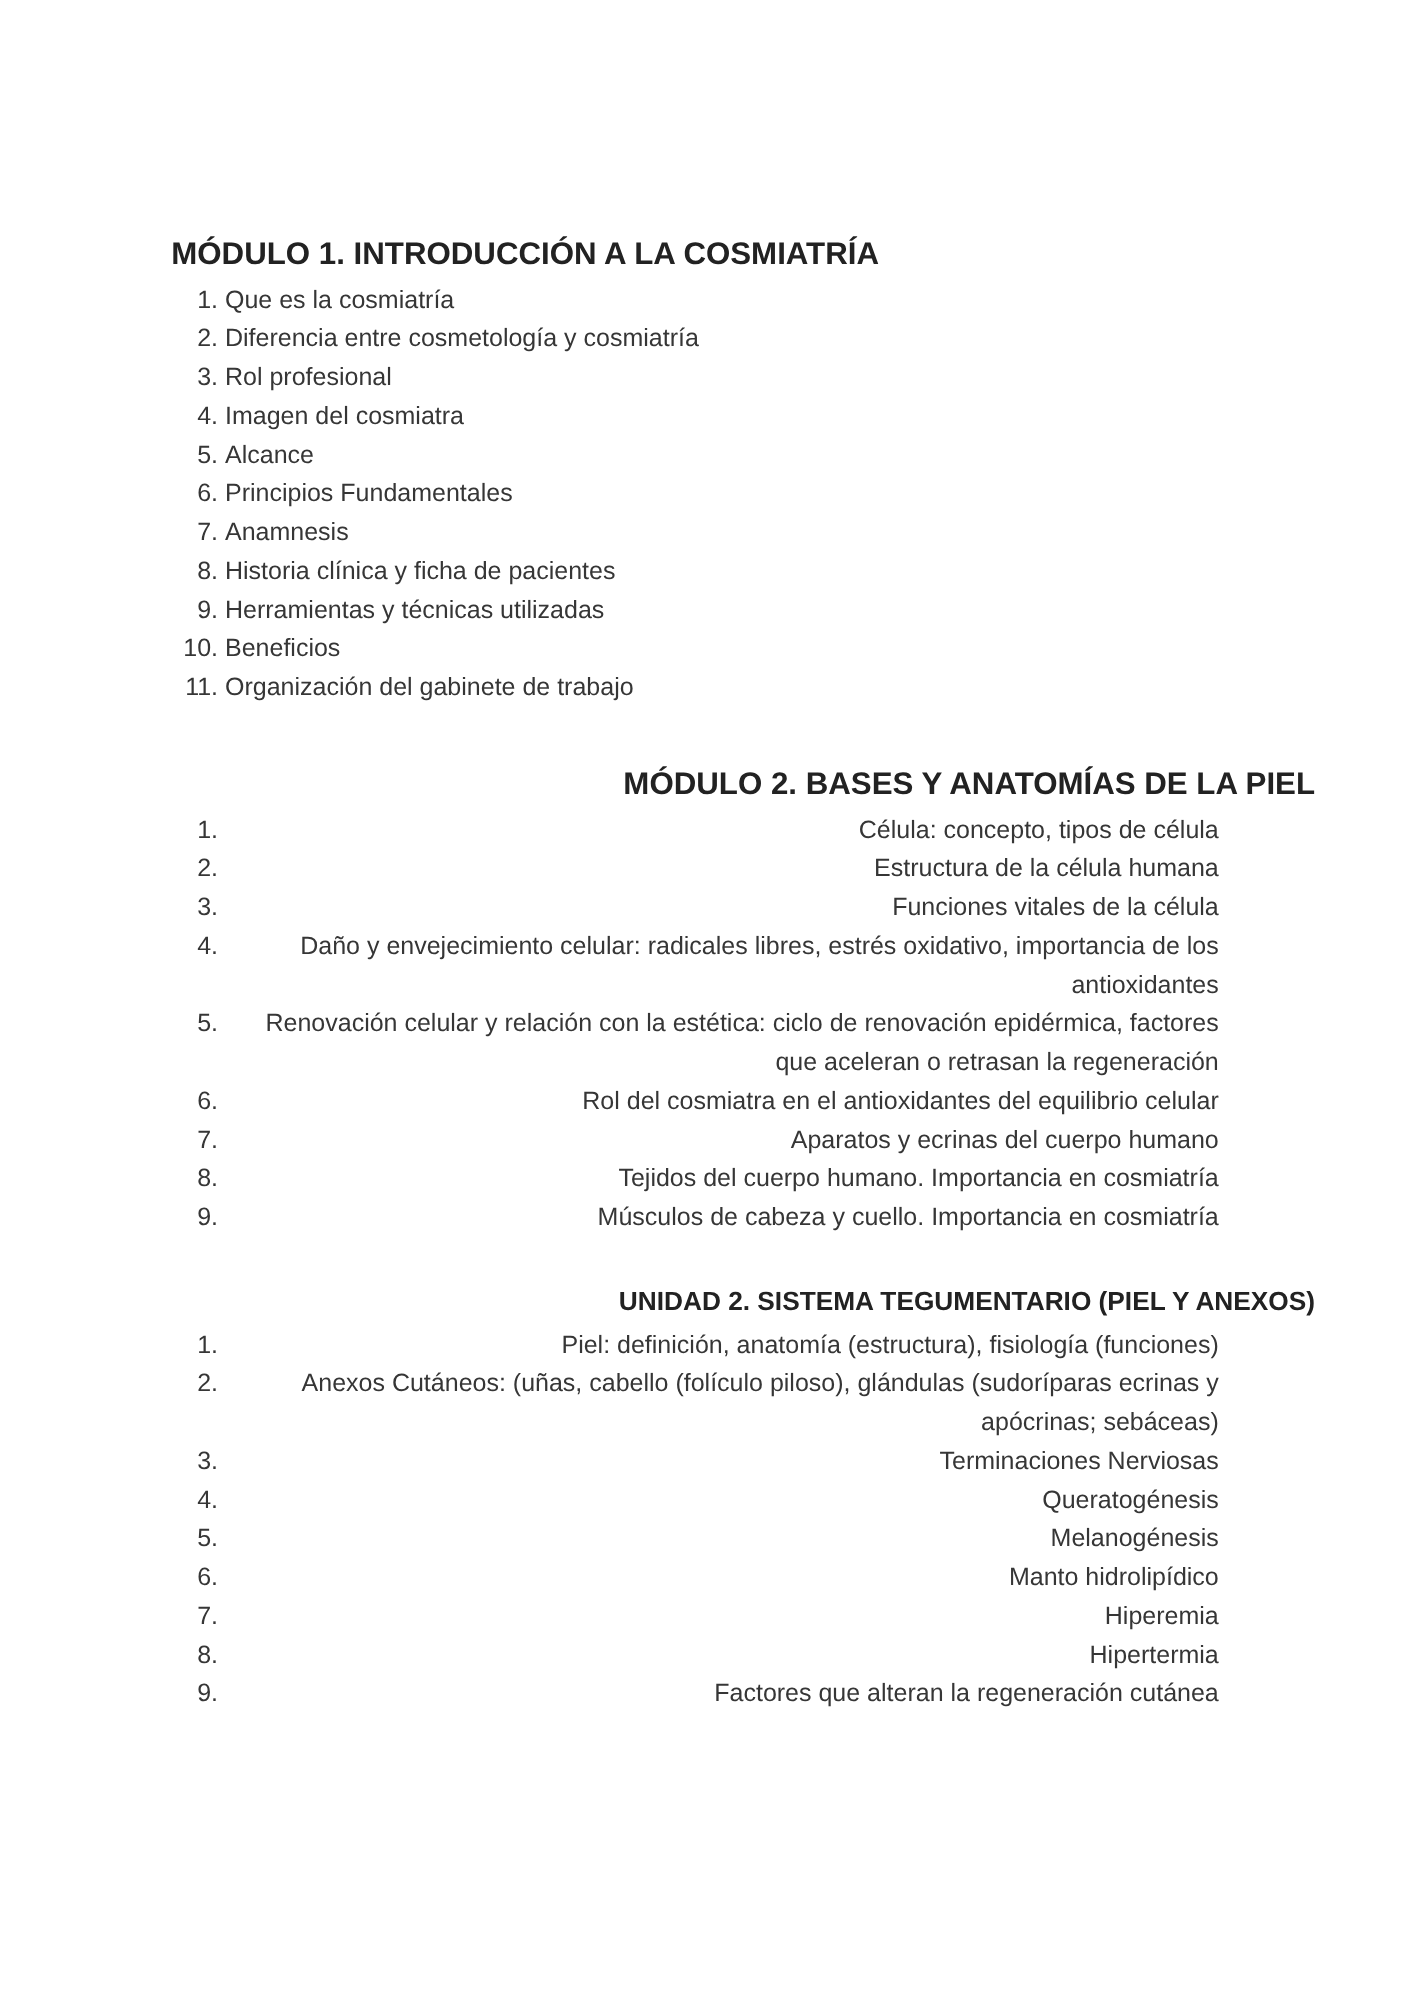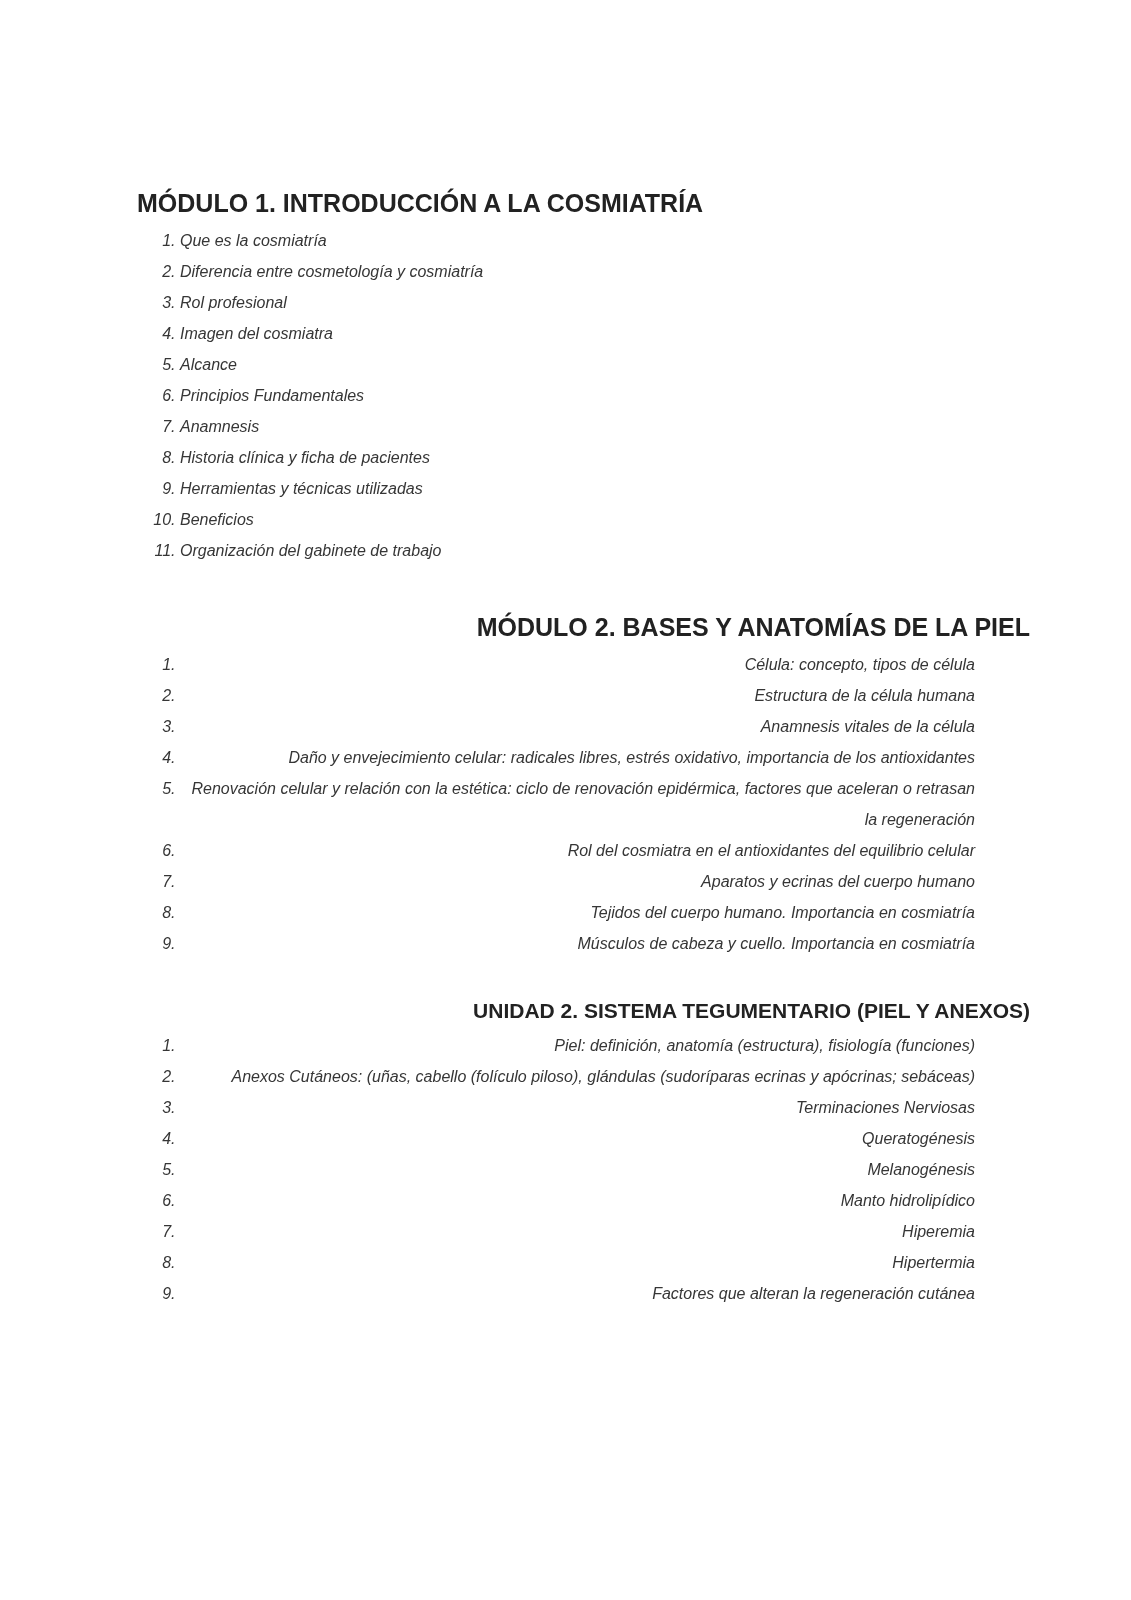--- a/index.html
+++ b/index.html
@@ -11,21 +11,21 @@
   body {
     width: 1131px;
     height: 1600px;
     font-family: "Liberation Sans", sans-serif;
     overflow: hidden;
   }
   .page {
     box-sizing: border-box;
     width: 1131px;
     height: 1600px;
-    padding: 186px 101px 0 137px;
+    padding: 186px 79px 0 137px;
     background: #ffffff;
   }
   .module-title {
     margin: 0;
     font-family: "Liberation Sans", sans-serif;
     font-weight: 700;
     font-size: 25px;
     line-height: 34px;
     color: #222222;
   }
@@ -36,25 +36,24 @@
     font-size: 21px;
     line-height: 28px;
     color: #222222;
   }
   ol.unit-list {
     margin: 5px 0 0 0;
     padding: 0 0 0 43px;
     list-style: decimal outside;
   }
   ol.unit-list li {
-    font-size: 16px;
+    font-size: 20px;
     line-height: 31px;
     color: #363636;
     max-width: 795px;
-    font-style: italic;
   }
   .module-section-2 {
     margin-top: 44px;
     text-align: right;
   }
   .unit-block-gap {
     margin-top: 38px;
   }
 </style>
 </head>
@@ -77,21 +76,21 @@
       <li>Beneficios</li>
       <li>Organización del gabinete de trabajo</li>
     </ol>
   </section>
 
   <section class="module-section module-section-2">
     <h1 class="module-title">MÓDULO 2. BASES Y ANATOMÍAS DE LA PIEL</h1>
     <ol class="unit-list">
       <li>Célula: concepto, tipos de célula</li>
       <li>Estructura de la célula humana</li>
-      <li>Anamnesis vitales de la célula</li>
+      <li>Funciones vitales de la célula</li>
       <li>Daño y envejecimiento celular: radicales libres, estrés oxidativo, importancia de los antioxidantes</li>
       <li>Renovación celular y relación con la estética: ciclo de renovación epidérmica, factores que aceleran o retrasan la regeneración</li>
       <li>Rol del cosmiatra en el antioxidantes del equilibrio celular</li>
       <li>Aparatos y ecrinas del cuerpo humano</li>
       <li>Tejidos del cuerpo humano. Importancia en cosmiatría</li>
       <li>Músculos de cabeza y cuello. Importancia en cosmiatría</li>
     </ol>
 
     <h2 class="unit-title unit-block-gap">UNIDAD 2. SISTEMA TEGUMENTARIO (PIEL Y ANEXOS)</h2>
     <ol class="unit-list">

